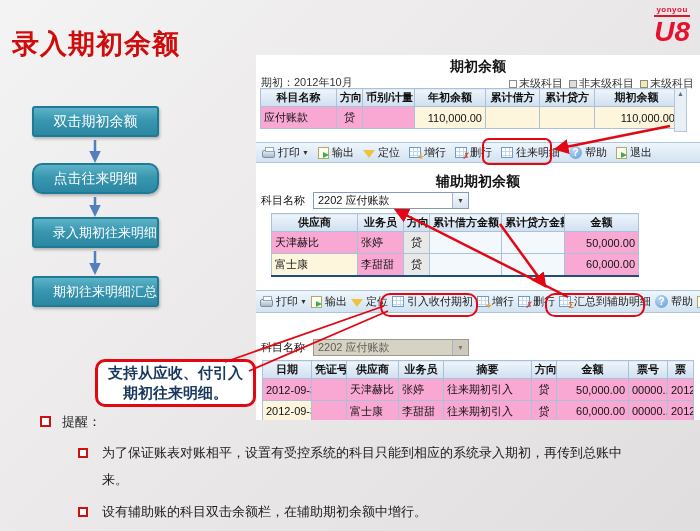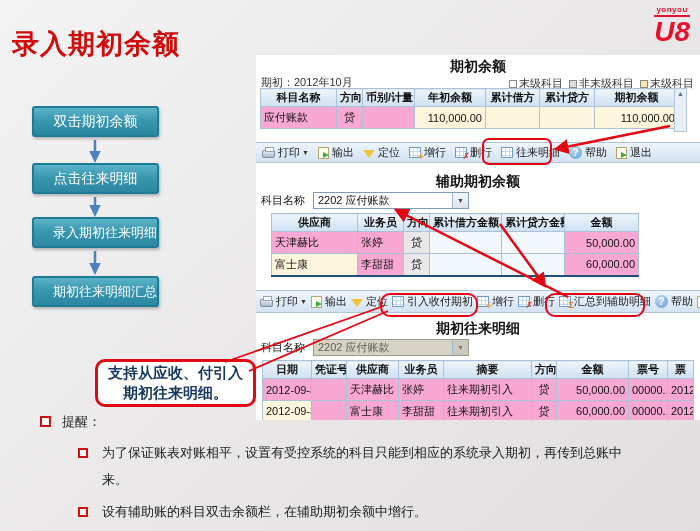--- a/index.html
+++ b/index.html
@@ -122,21 +122,21 @@
 
 <div class="slide">
 
   <div class="page-title">录入期初余额</div>
   <div class="logo">
     <span class="logo-small">yonyou</span>
     <span class="logo-big">U8</span>
   </div>
 
   <div class="flow-box" style="top:106px;">双击期初余额</div>
-  <div class="flow-box" style="top:163px;">点击往来明细</div>
+  <div class="flow-box" style="top:163px;border-radius:10px;">点击往来明细</div>
   <div class="flow-box wide" style="top:217px;">录入期初往来明细</div>
   <div class="flow-box wide" style="top:276px;">期初往来明细汇总</div>
 
   <div class="panel">
 
     <div class="win-title" style="top:3px;">期初余额</div>
     <div class="meta-row" style="top:20px;">期初：2012年10月</div>
     <div class="legend" style="top:21px;">
       <span class="legend-item">
         <span class="sq sq-white"></span>
@@ -300,21 +300,20 @@
       <span class="tbtn">
         <span class="ic ic-help"></span>
         <span>帮助</span>
       </span>
       <span class="tbtn">
         <span class="ic ic-page"></span>
 
       </span>
     </div>
 
-    <div class="win-title" style="top:265px;">期初往来明细</div>
     <div class="combo-row" style="top:284px;">
       <span>科目名称</span>
       <span class="combo disabled">
         <span class="combo-val">2202 应付账款</span>
         <span class="combo-btn">▼</span>
       </span>
     </div>
 
     <table class="tbl tbl-dark-bottom" style="top:305px; left:6px; width:431px;">
       <colgroup>

